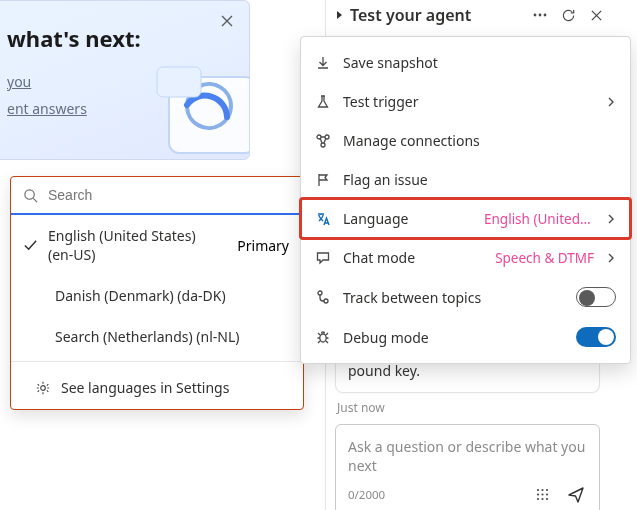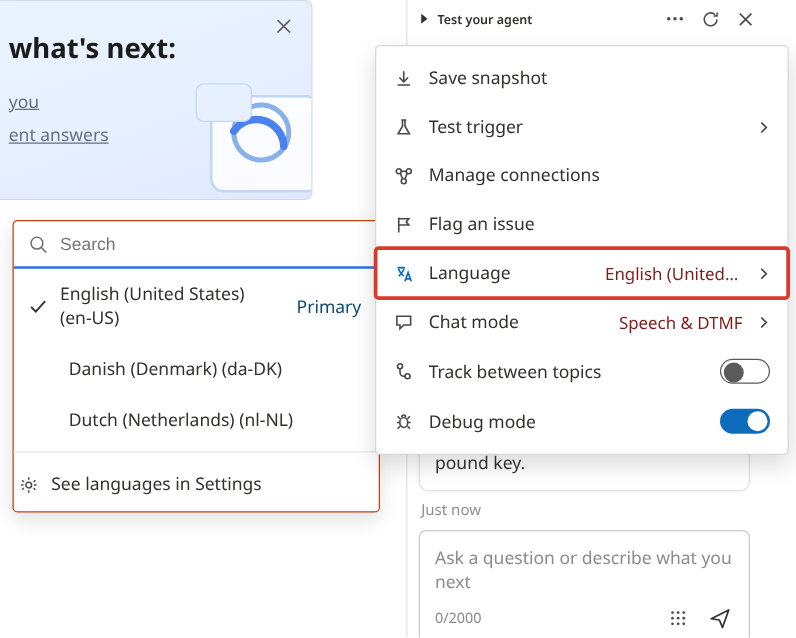--- a/index.html
+++ b/index.html
@@ -85,46 +85,46 @@
     color:#323130;
   }
   .lang-item {
     display:flex;
     align-items:center;
     gap:10px;
     padding: 11px 14px 11px 12px;
     cursor:pointer;
   }
   .lang-item.indent { padding-left: 44px; }
-  .lang-primary { color:#0c4a6e; margin-left:4px;}
+  .lang-primary { color:#000000; margin-left:4px;}
   .lang-divider { height:1px; background:#e7e7e7; margin:4px 0;}
   .lang-settings {
     display:flex;
     align-items:center;
     gap:10px;
-    padding:12px 4px;
+    padding:12px 24px;
     cursor:pointer;
   }
   
   .right-panel {
     position:absolute;
     left: 325px;
     top: 0;
     width: 290px;
     height: 510px;
     border-left:1px solid #e5e5e5;
     background:#fff;
   }
   .panel-header {
     display:flex;
     align-items:center;
     gap:6px;
     padding: 4px 8px 6px 8px;
     font-weight:600;
-    font-size:10px;
+    font-size:16px;
   }
   .panel-header .title { flex:1; }
   .panel-header .hbtn {
     width:22px;height:22px;
     display:flex;align-items:center;justify-content:center;
     cursor:pointer;
   }
   
   .overflow-menu {
     position:absolute;
@@ -140,21 +140,21 @@
   }
   .menu-row {
     display:flex;
     align-items:center;
     gap:12px;
     padding:10px 14px;
     cursor:pointer;
     position:relative;
   }
   .menu-row .label { flex:1; white-space:nowrap;}
-  .menu-row .trail { color:#7f1d1d; font-size:13.5px; white-space:nowrap; max-width:110px; overflow:hidden; text-overflow:ellipsis;}
+  .menu-row .trail { color:#ec4899; font-size:13.5px; white-space:nowrap; max-width:110px; overflow:hidden; text-overflow:ellipsis;}
   .menu-row .chev { flex:0 0 auto;}
   .menu-row.highlight {
     outline: 3px solid #d93a2b;
     outline-offset:-1px;
     border-radius:2px;
   }
   .toggle {
     width:40px;height:20px;border-radius:10px;position:relative;
     flex:0 0 auto;
   }
@@ -242,21 +242,21 @@
           <path d="M2 8 L6 12 L14 3"></path>
         </svg>
     </span>
     <span>English (United States) (en-US)</span>
     <span class="lang-primary">Primary</span>
   </div>
   <div class="lang-item indent">
     <span>Danish (Denmark) (da-DK)</span>
   </div>
   <div class="lang-item indent">
-    <span>Dutch (Netherlands) (nl-NL)</span>
+    <span>Search (Netherlands) (nl-NL)</span>
   </div>
 
   <div class="lang-divider"></div>
 
   <div class="lang-settings">
     <span>
       <svg width="16" height="16" viewBox="0 0 16 16" fill="none" stroke="#4a4a4a" stroke-width="1.2">
         <circle cx="8" cy="8" r="2.3"></circle>
         <path d="M8 1.8v2M8 12.2v2M2.7 4.2l1.4 1.4M11.9 10.4l1.4 1.4M1.8 8h2M12.2 8h2M2.7 11.8l1.4-1.4M11.9 5.6l1.4-1.4"></path>
       </svg>

